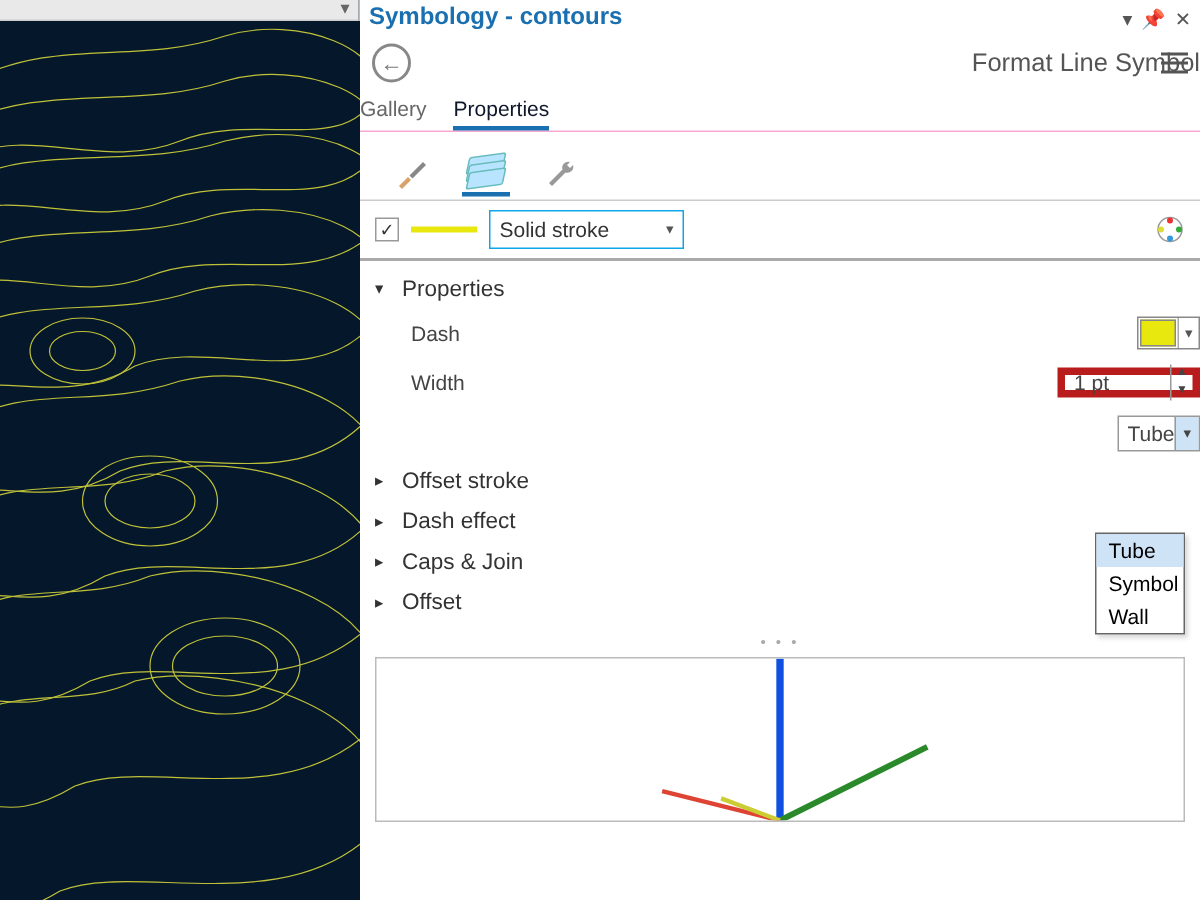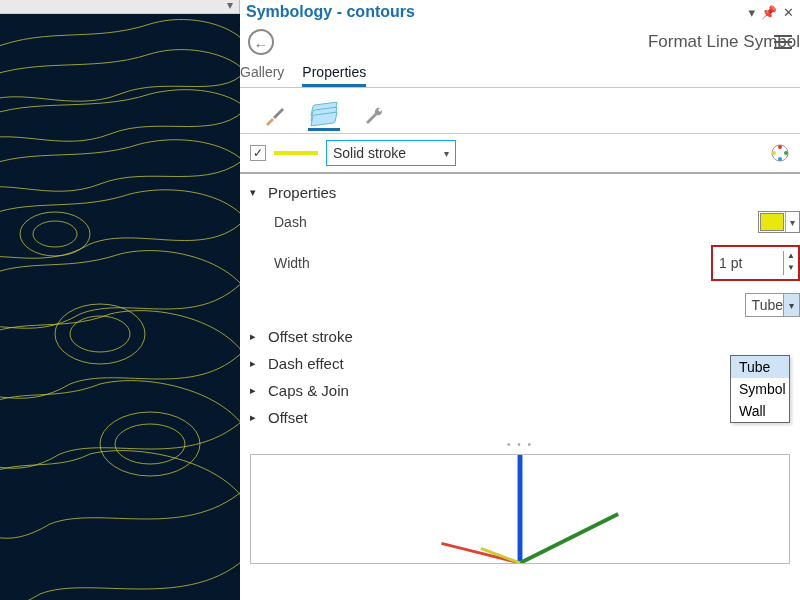--- a/index.html
+++ b/index.html
@@ -46,21 +46,21 @@
   .section-header .chev { font-size: 11px; width: 12px; }
 
   .prop-row { display: flex; align-items: center; padding: 6px 0 6px 34px; font-size: 14px; color: #444; }
   .prop-row .label { flex: 0 0 140px; }
   .prop-row .control { margin-left: auto; }
 
   .color-well { display:flex; align-items:center; border:1px solid #888; height:22px;}
   .color-box { width: 24px; height: 18px; background: #e8e80e; border: 1px solid #888; margin:1px;}
   .mini-caret { width:14px; text-align:center; font-size:10px; color:#555; border-left:1px solid #aaa; height:100%; display:flex; align-items:center; justify-content:center;}
 
-  .width-spin { display:flex; align-items:center; border:2px solid #b91c1c; height:36px;justify-content:flex-end;}
+  .width-spin { display:flex; align-items:center; border:5px solid #b91c1c; height:20px;justify-content:flex-end;}
   .width-spin .val{ width:70px; padding:0 6px; font-size:14px;}
   .spin-btns{ display:flex; flex-direction:column; height:24px; border-left:1px solid #999;}
   .spin-btns div{ width:14px; height:12px; font-size:8px; text-align:center; line-height:10px;}
 
   .profile-select{ border:1px solid #999; height:24px; display:flex; align-items:center; padding-left:6px; font-size:14px;}
   .profile-select .caret{ width:16px; background:#cfe3f7; text-align:center; font-size:10px; border-left:1px solid #999; height:100%; display:flex; align-items:center; justify-content:center;}
 
   .collapsed-section{ display:flex; align-items:center; gap:6px; padding:5px 10px; font-size:15px; color:#333;}
   .collapsed-section .chev{ font-size:11px; width:12px; transform: none;}
 

